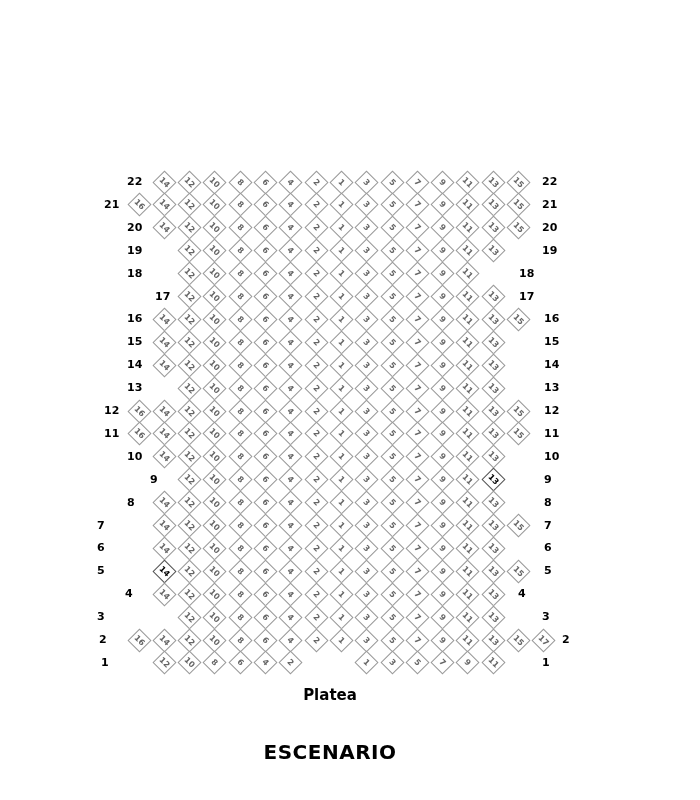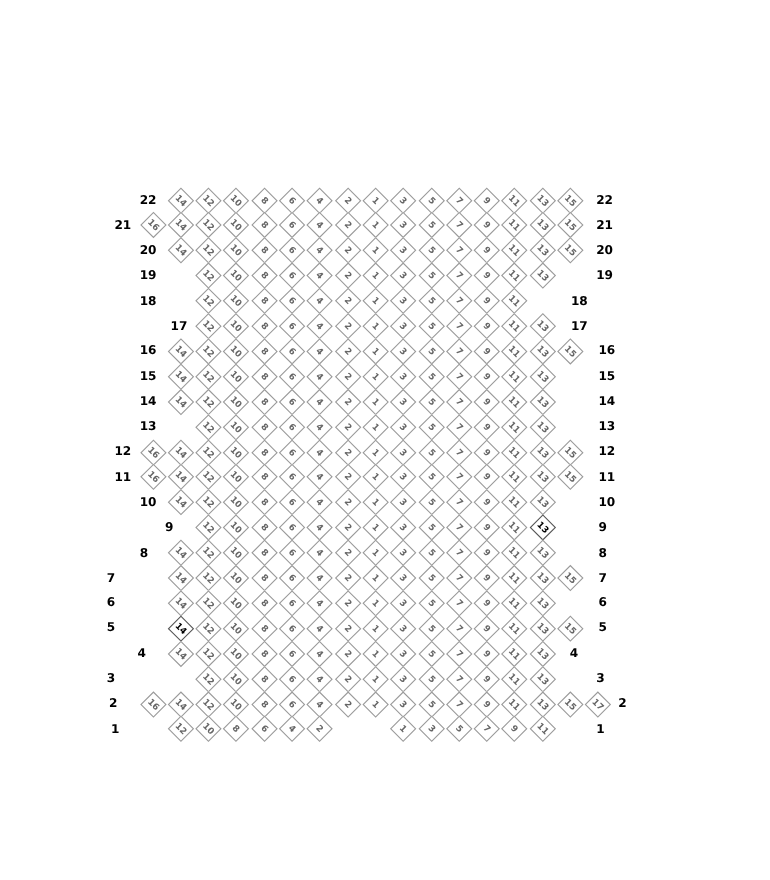--- a/index.html
+++ b/index.html
@@ -402,13 +402,15 @@
       <div class="seat" style="left: 257px; top: 654.4px;">4</div>
       <div class="seat" style="left: 282.3px; top: 654.4px;">2</div>
       <div class="seat" style="left: 358.2px; top: 654.4px;">1</div>
       <div class="seat" style="left: 383.5px; top: 654.4px;">3</div>
       <div class="seat" style="left: 408.8px; top: 654.4px;">5</div>
       <div class="seat" style="left: 434.1px; top: 654.4px;">7</div>
       <div class="seat" style="left: 459.4px; top: 654.4px;">9</div>
       <div class="seat" style="left: 484.7px; top: 654.4px;">11</div>
       <div class="rowlabel" style="left: 542px; top: 655.9px;">1</div>
     </div>
+  <div class="section-title" style="top:686px;">Platea</div>
+  <div class="stage-title" style="top:740px;">ESCENARIO</div>
 </div>
 
 </body></html>

